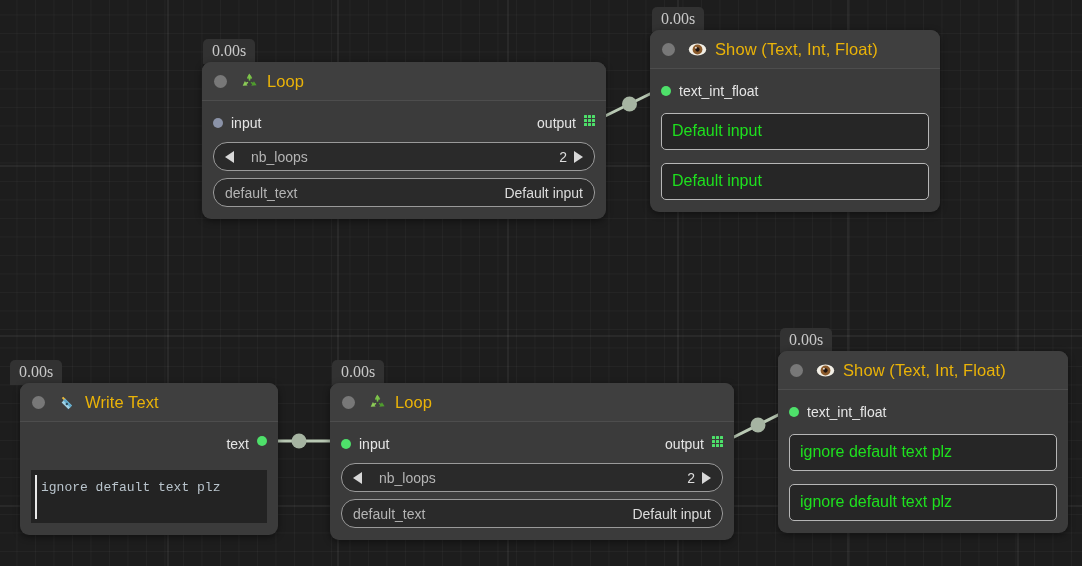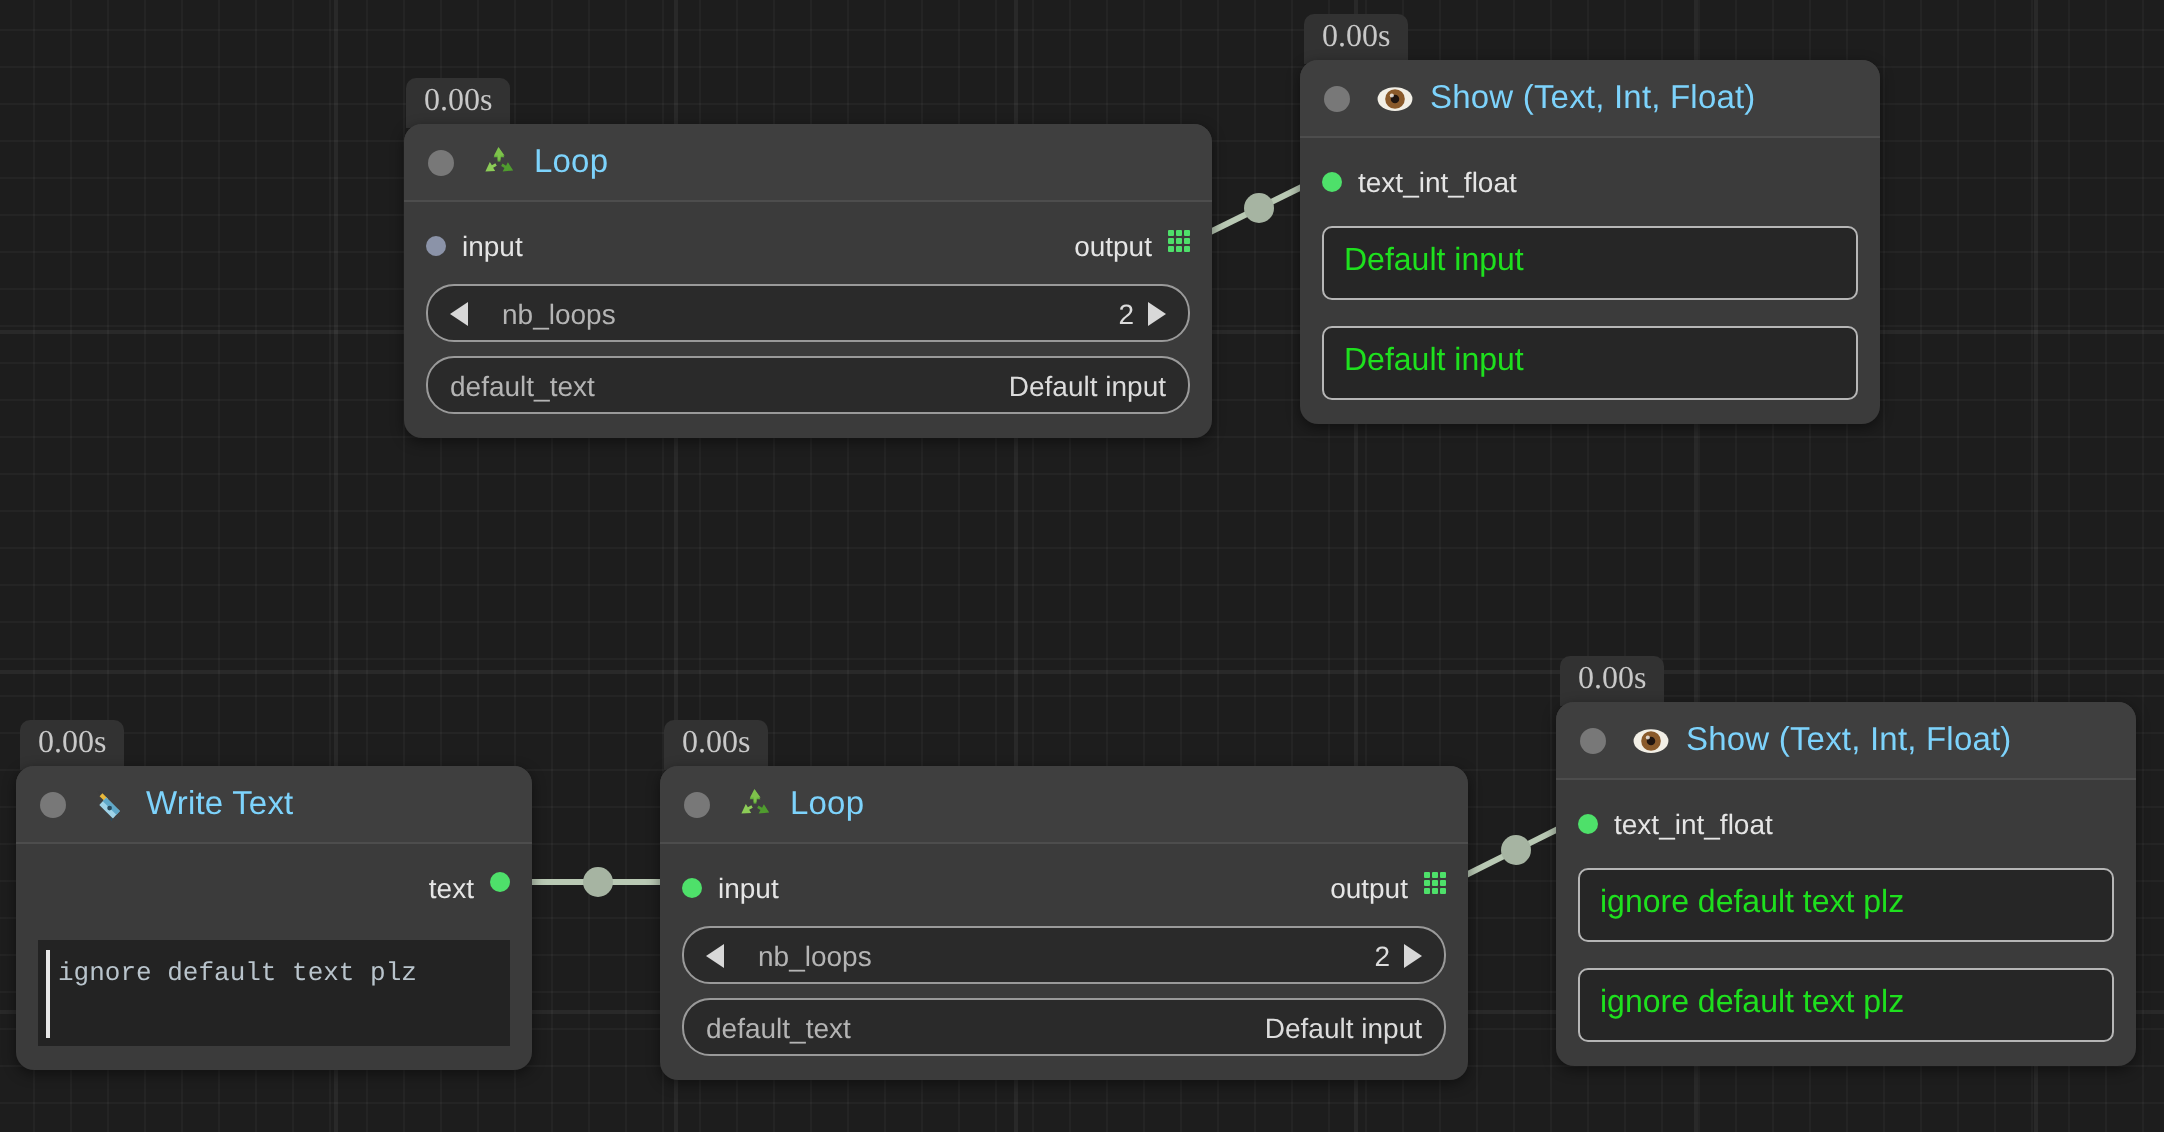--- a/index.html
+++ b/index.html
@@ -51,21 +51,21 @@
     padding:0 12px;
     background:#3f3f3f;
     border-bottom:1px solid #4d4d4d;
   }
   .collapse-dot{
     width:13px;height:13px;border-radius:50%;
     background:#787878;flex:0 0 auto;margin-right:13px;
   }
   .node-icon{width:19px;height:19px;flex:0 0 auto;margin-right:8px;display:block;}
   .node-title{
-    color:#7dd3fc;font-size:16.5px;white-space:nowrap;letter-spacing:.1px;text-align:center;
+    color:#eab308;font-size:16.5px;white-space:nowrap;letter-spacing:.1px;text-align:center;
   }
   .node-body{padding:8px 11px 12px 11px;}
 
   
   .pin-row{
     display:flex;align-items:center;
     height:24px;margin:2px 0 6px 0;
     position:relative;
   }
   .pin-dot{
@@ -216,21 +216,21 @@
         <span class="pin-dot connected"></span>
         <span class="pin-label">text_int_float</span>
       </div>
       <div class="display-box first">Default input</div>
       <div class="display-box">Default input</div>
     </div>
   </div>
 
   <div class="timer" style="left:10px;top:360px;">0.00s</div>
 
-  <div class="node" style="left:8px;top:383px;width:258px;">
+  <div class="node" style="left:20px;top:383px;width:258px;">
     <div class="node-header">
       <span class="collapse-dot"></span>
       <svg class="node-icon" viewBox="0 0 24 24">
         <path d="M3 3 L8.5 4.8 L6.2 7.2 Z" fill="#3d3d3d"></path>
         <path d="M6.6 4.6 L10.2 8.2 L8.4 10 L4.8 6.4 Z" fill="#e8b83a"></path>
         <path d="M9 7.2 L17.6 15.8 L13.2 20.6 L4.6 12 Z" fill="#9fd3e8"></path>
         <path d="M9 7.2 L17.6 15.8 L15.4 18.2 L6.8 9.6 Z" fill="#5fa8c9"></path>
         <path d="M13.2 20.6 L12.2 22.4 L11.2 20.2 Z" fill="#2a4a5c"></path>
         <circle cx="11.1" cy="13.9" r="1.5" fill="#2a4a5c"></circle>
       </svg>

